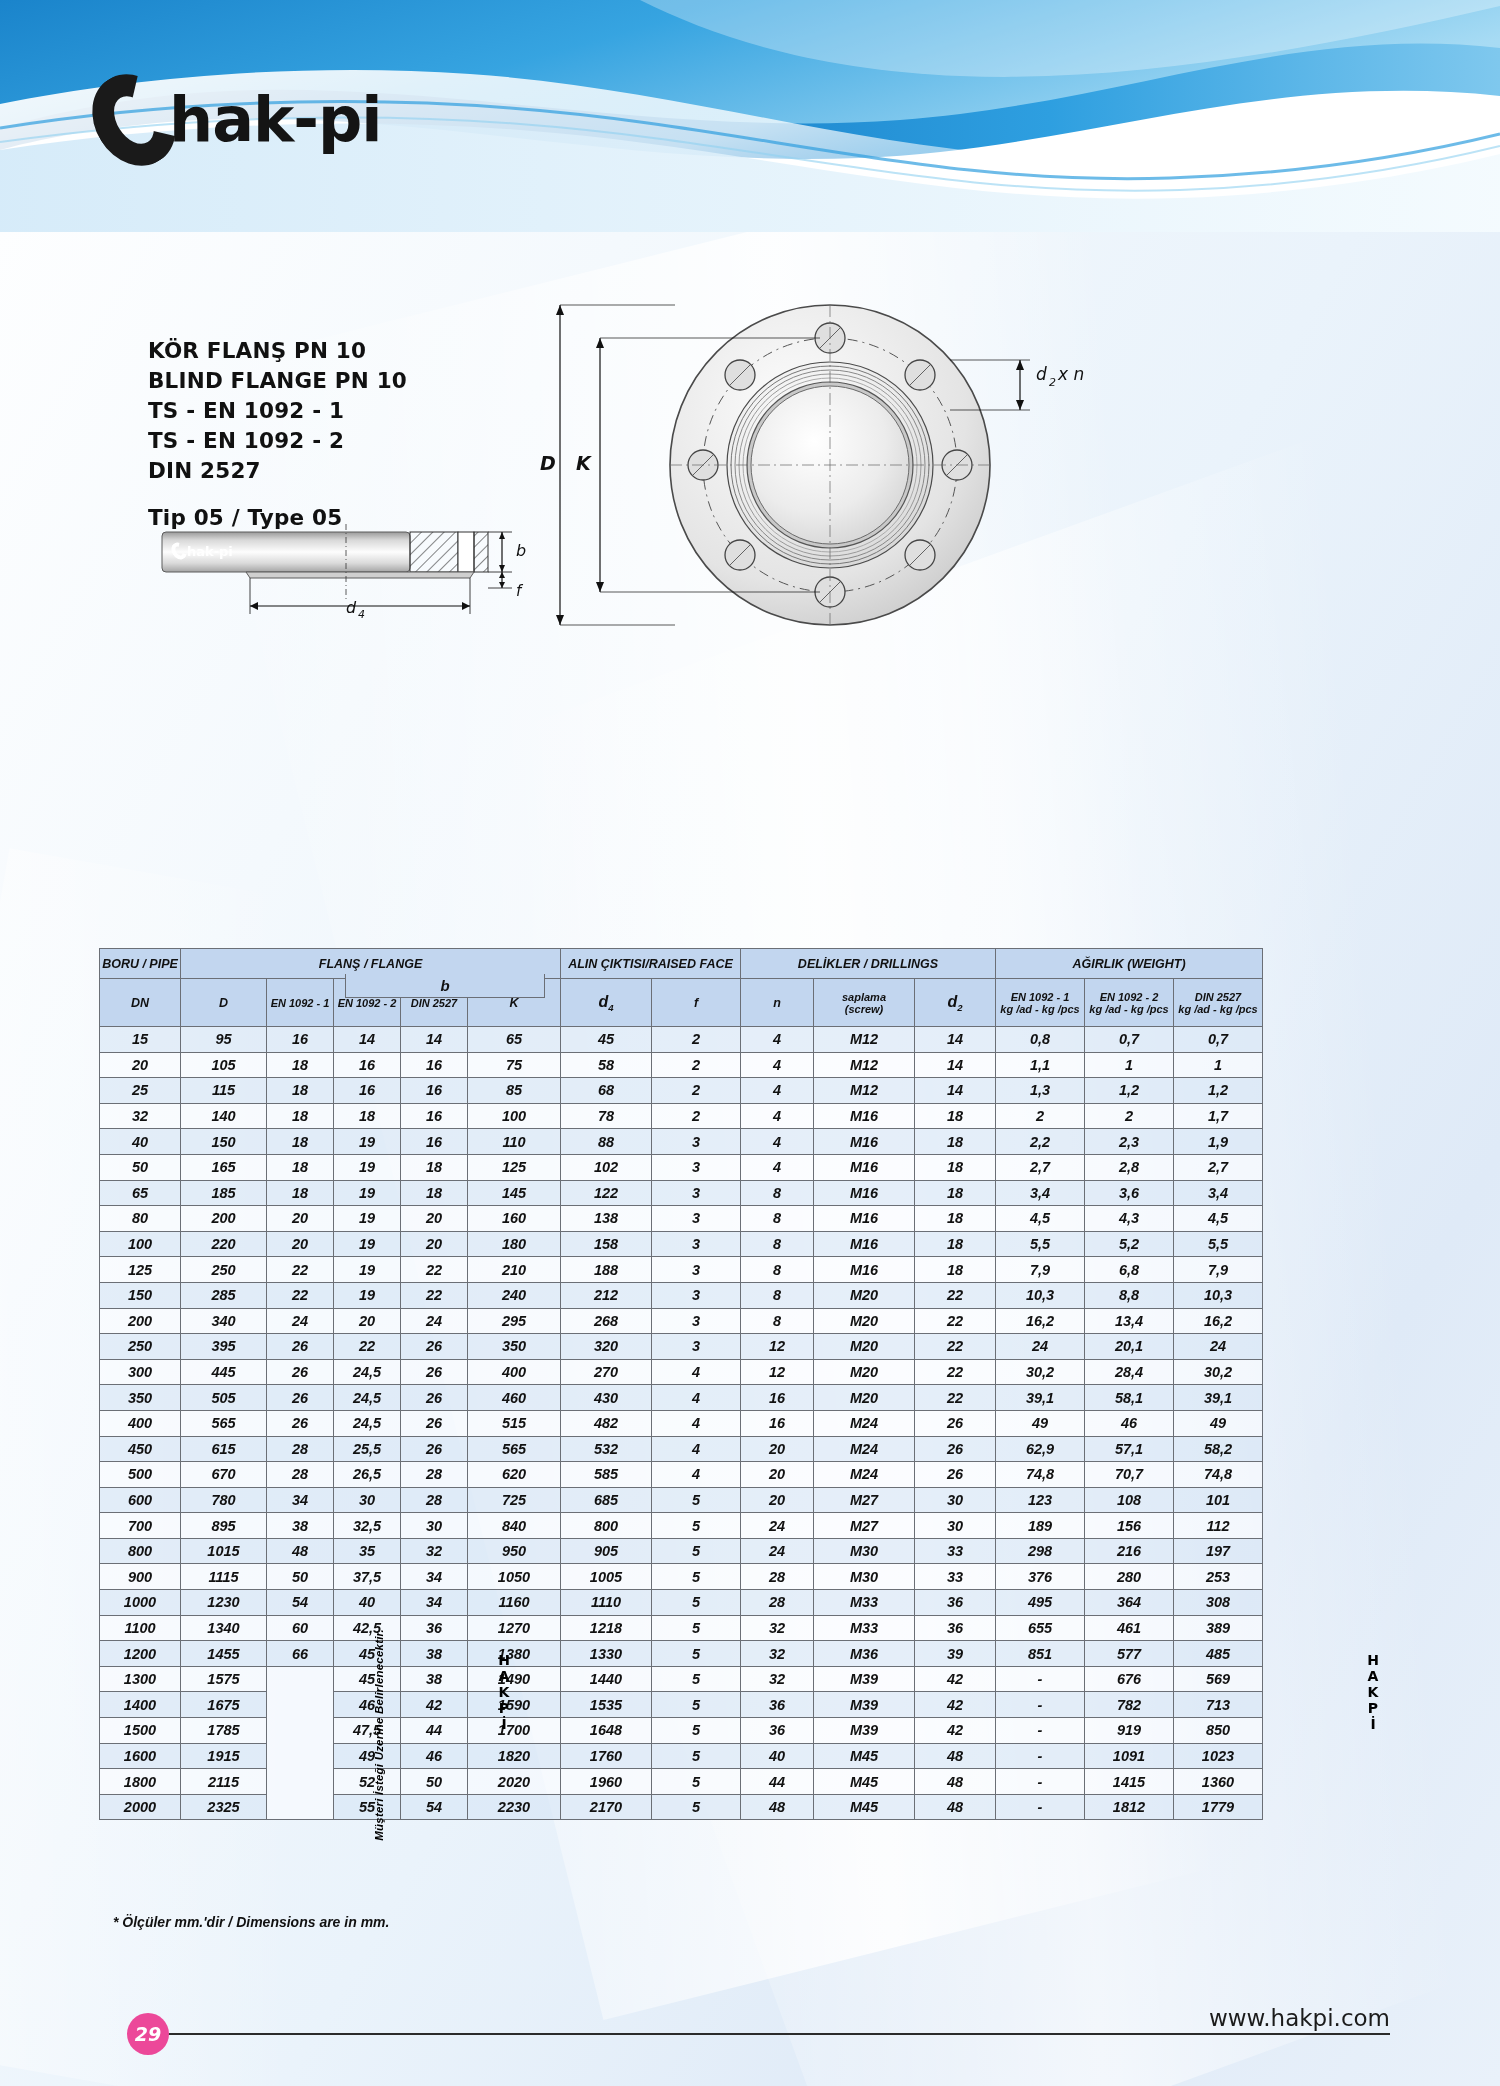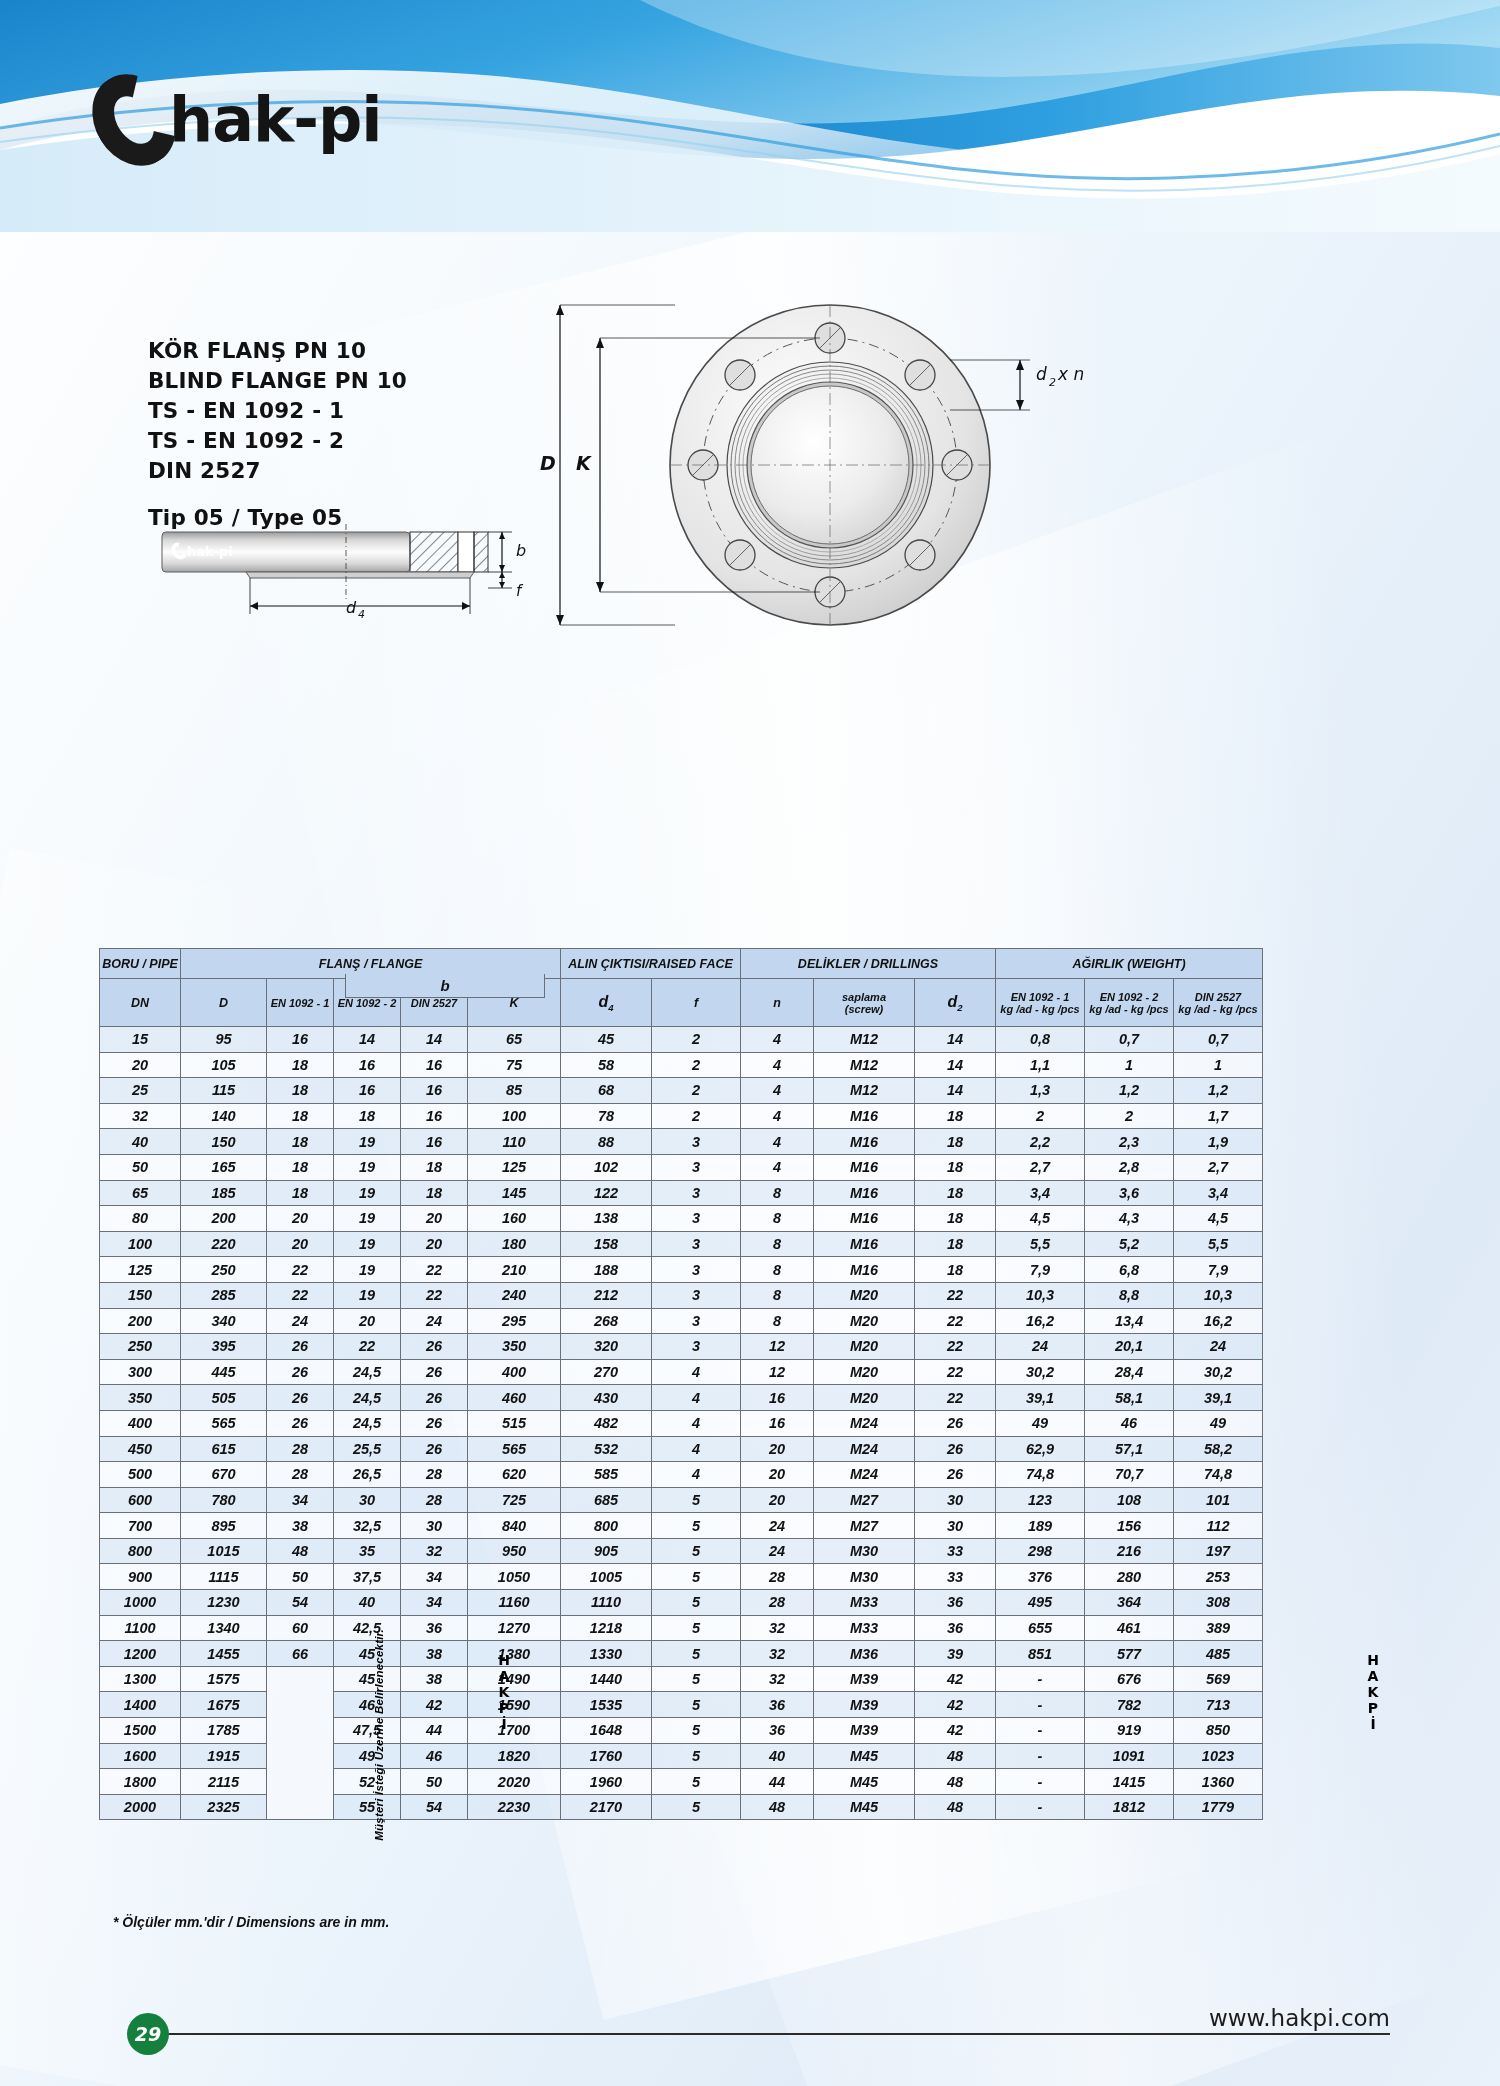--- a/index.html
+++ b/index.html
@@ -108,21 +108,21 @@
   
   #footnote{
     position:absolute;left:113px;top:1914px;
     font-size:14px;font-style:italic;font-weight:bold;color:#111;
   }
 
   
   #footer-line{position:absolute;left:168px;top:2033px;width:1222px;height:2px;background:#2b2b2b;}
   #page-badge{
     position:absolute;left:127px;top:2013px;width:42px;height:42px;border-radius:50%;
-    background:#15803d;color:#fff;display:flex;align-items:center;justify-content:center;
+    background:#ec4899;color:#fff;display:flex;align-items:center;justify-content:center;
     font-family:"DejaVu Sans",sans-serif;font-weight:bold;font-style:italic;font-size:19px;
   }
   #site-url{
     position:absolute;right:110px;top:2005px;
     font-family:"DejaVu Sans",sans-serif;font-size:23px;color:#1b1b1b;font-weight:400;
   }
 
   
   #front-view{position:absolute;left:520px;top:270px;}
 </style>

